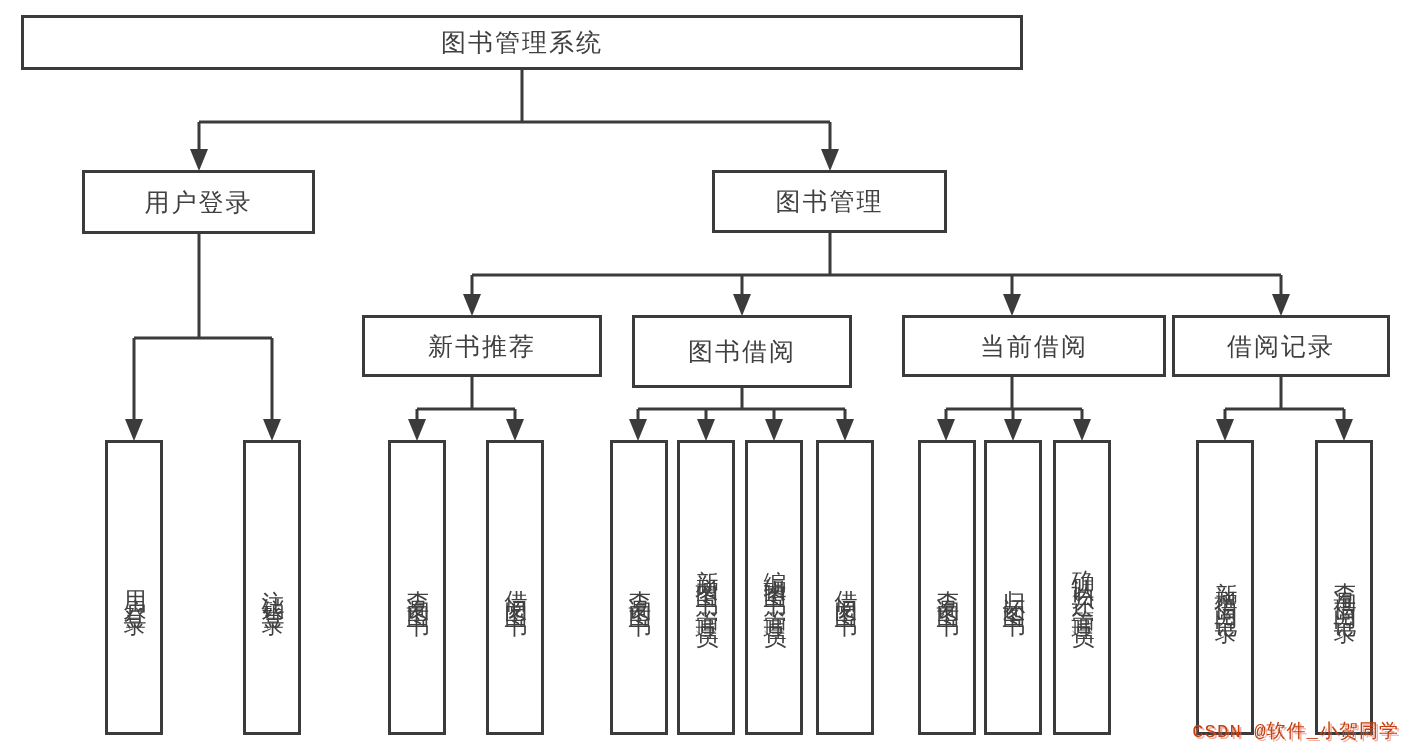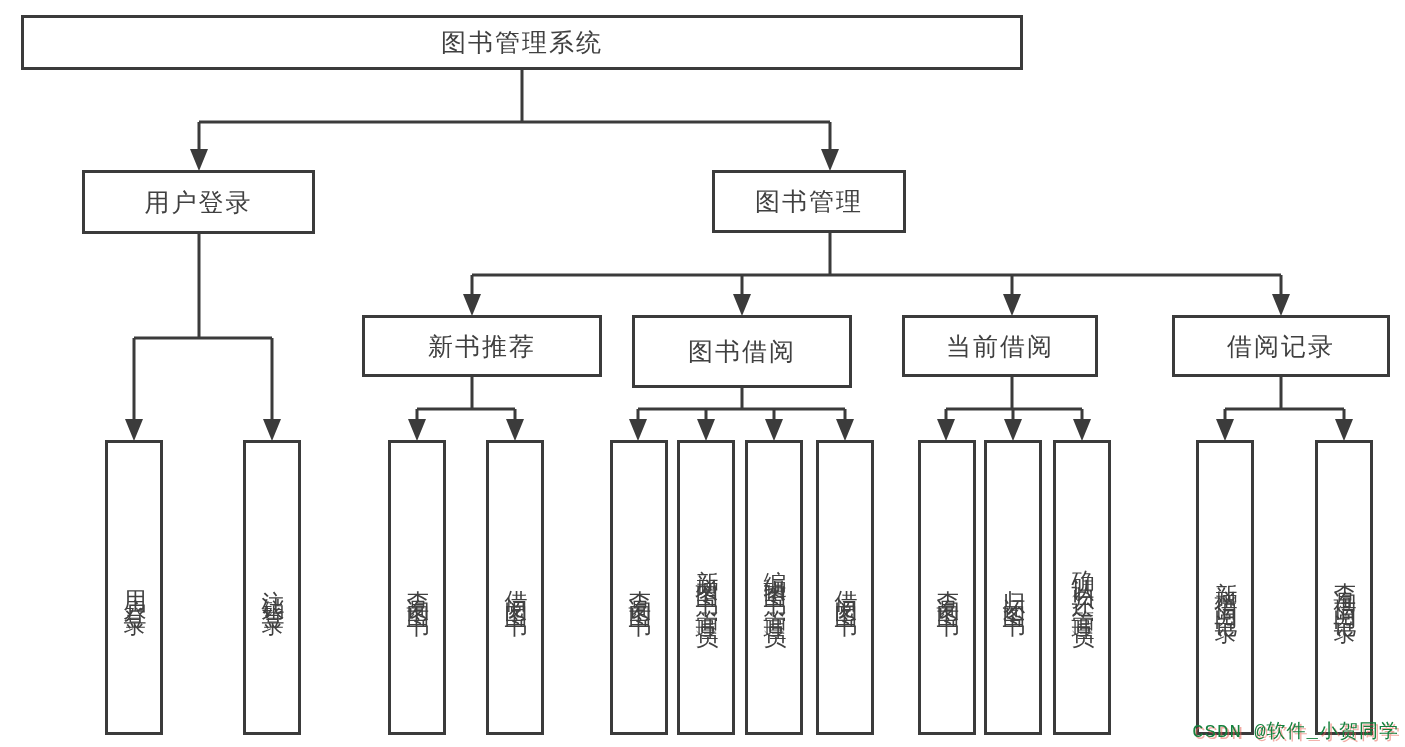--- a/index.html
+++ b/index.html
@@ -38,21 +38,21 @@
     font-size: 23px;
     letter-spacing: 8px;
     color: #404040;
     white-space: nowrap;
   }
 
   .watermark {
     position: absolute;
     right: 6px; bottom: 5px;
     font-size: 19px;
-    color: #15803d;
+    color: #c2410c;
     text-shadow: 2px 2px 0 rgba(231, 101, 87, 0.55);
     letter-spacing: 1px;
     z-index: 3;
   }
 </style>
 </head>
 <body>
 
 <div class="stage">
 
@@ -93,25 +93,25 @@
       <polygon points="1004,417 1022,417 1013,439"></polygon>
       <polygon points="1073,417 1091,417 1082,439"></polygon>
       <polygon points="1216,417 1234,417 1225,439"></polygon>
       <polygon points="1335,417 1353,417 1344,439"></polygon>
     </g>
   </svg>
 
   <div class="hbox root-box" style="left:21px; top:13px; width:1002px; height:55px;">图书管理系统</div>
 
   <div class="hbox branch-box" style="left:82px; top:168px; width:233px; height:64px;">用户登录</div>
-  <div class="hbox branch-box" style="left:712px; top:168px; width:194px; height:63px;">图书管理</div>
+  <div class="hbox branch-box" style="left:712px; top:168px; width:235px; height:63px;">图书管理</div>
 
   <div class="hbox branch-box" style="left:362px; top:313px; width:240px; height:62px;">新书推荐</div>
   <div class="hbox branch-box" style="left:632px; top:313px; width:220px; height:73px;">图书借阅</div>
-  <div class="hbox branch-box" style="left:902px; top:313px; width:196px; height:62px;">当前借阅</div>
+  <div class="hbox branch-box" style="left:902px; top:313px; width:264px; height:62px;">当前借阅</div>
   <div class="hbox branch-box" style="left:1172px; top:313px; width:218px; height:62px;">借阅记录</div>
 
   <div class="leaf" style="left:105px;">
     <span>用户登录</span>
   </div>
   <div class="leaf" style="left:243px;">
     <span>注销登录</span>
   </div>
 
   <div class="leaf" style="left:388px;">

